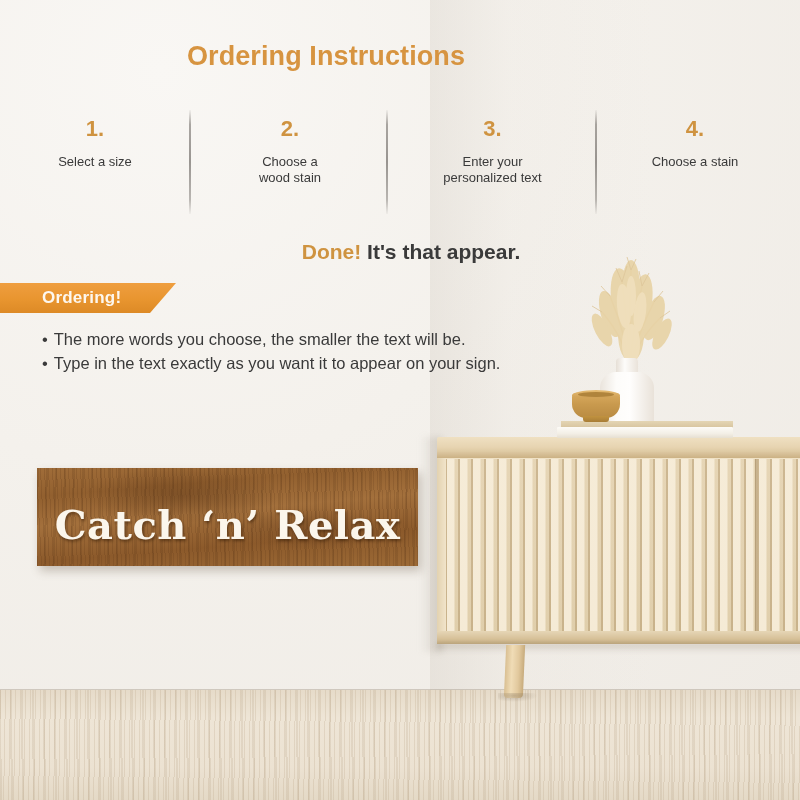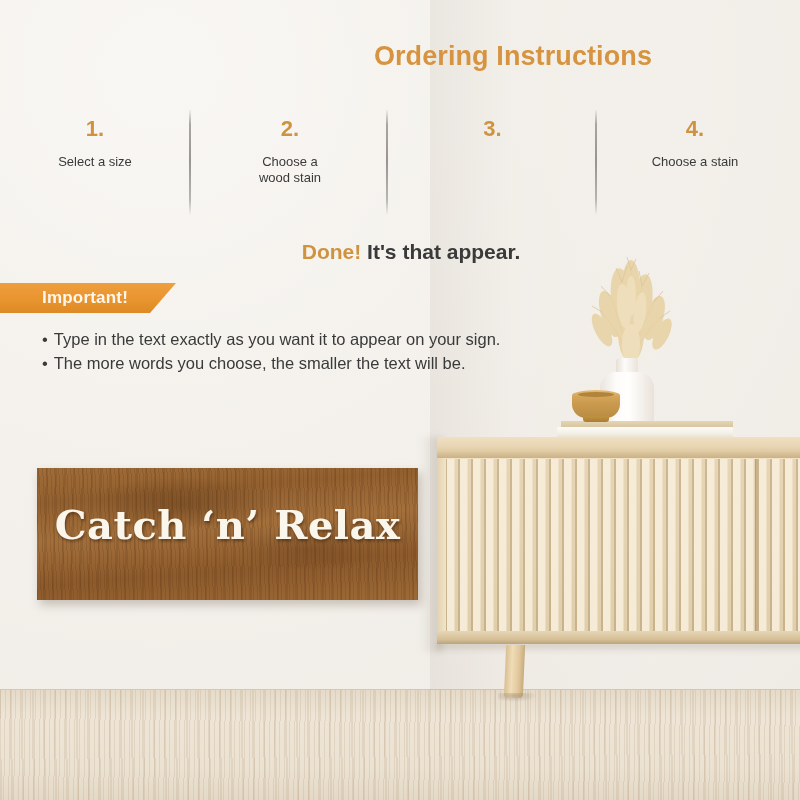--- a/index.html
+++ b/index.html
@@ -141,21 +141,21 @@
     position:absolute;left:4px;top:66px;width:46px;height:7px;
     background:radial-gradient(ellipse at 50% 40%, rgba(150,140,125,.30), rgba(150,140,125,0) 70%);
   }
 
   
   .pampas{position:absolute;left:572px;top:252px;width:116px;height:118px;}
   .pampas svg{display:block;}
 
   
   .sign{
-    position:absolute;left:37px;top:468px;width:381px;height:132px;
+    position:absolute;left:37px;top:468px;width:381px;height:98px;
     background:
       repeating-linear-gradient(87deg,
         rgba(92,53,22,.20) 0px, rgba(92,53,22,.20) 1px,
         rgba(0,0,0,0) 1px, rgba(0,0,0,0) 4px),
       repeating-linear-gradient(91.5deg,
         rgba(60,32,10,.13) 0px, rgba(60,32,10,.13) 2px,
         rgba(0,0,0,0) 2px, rgba(0,0,0,0) 9px),
       radial-gradient(ellipse 140px 40px at 38% 28%, rgba(68,36,12,.30), rgba(0,0,0,0) 70%),
       radial-gradient(ellipse 110px 30px at 72% 62%, rgba(70,38,14,.22), rgba(0,0,0,0) 70%),
       linear-gradient(175deg,#a06d39 0%,#92602f 22%,#a3703c 45%,#8c5a2b 72%,#9c6a36 100%);
@@ -170,21 +170,21 @@
     font-size:40px;
     font-weight:700;
     color:#fbf6ec;
     letter-spacing:.5px;
     text-shadow:1px 2px 3px rgba(50,25,5,.55);
     white-space:nowrap;
   }
 
   
   .title{
-    position:absolute;left:0;top:41px;width:652px;text-align:right;
+    position:absolute;left:0;top:41px;width:652px;text-align:center;
     font-size:27px;font-weight:700;color:#d79440;letter-spacing:.1px;
   }
   .steps{position:absolute;left:0;top:118px;width:800px;height:100px;}
   .step{position:absolute;top:0;text-align:center;}
   .step-num{font-size:22px;font-weight:700;color:#cf9340;line-height:1;}
   .step-label{
     margin-top:14px;font-size:13px;color:#3a3a3a;line-height:1.22;
     font-weight:400;
   }
   .divider{
@@ -312,39 +312,40 @@
     <div class="divider" style="left:189px;"></div>
 
     <div class="step" style="left:195px;width:190px;">
       <div class="step-num">2.</div>
       <div class="step-label">Choose a<br>wood stain</div>
     </div>
     <div class="divider" style="left:386px;"></div>
 
     <div class="step" style="left:395px;width:195px;">
       <div class="step-num">3.</div>
+      <div class="step-label">Enter your<br>personalized text</div>
     </div>
     <div class="divider" style="left:595px;"></div>
 
     <div class="step" style="left:600px;width:190px;">
       <div class="step-num">4.</div>
       <div class="step-label">Choose a stain</div>
     </div>
   </div>
 
   <div class="done">
     <span class="hl">Done!</span><span> It's that appear.</span>
   </div>
 
   <div class="banner">
-    <span class="banner-label">Important!</span>
+    <span class="banner-label">Ordering!</span>
   </div>
 
   <div class="bullets">
     <div class="bullet">
+      <span class="dot">•</span><span>The more words you choose, the smaller the text will be.</span>
+    </div>
+    <div class="bullet">
       <span class="dot">•</span><span>Type in the text exactly as you want it to appear on your sign.</span>
     </div>
-    <div class="bullet">
-      <span class="dot">•</span><span>The more words you choose, the smaller the text will be.</span>
-    </div>
   </div>
 
 </div>
 
 </body></html>

